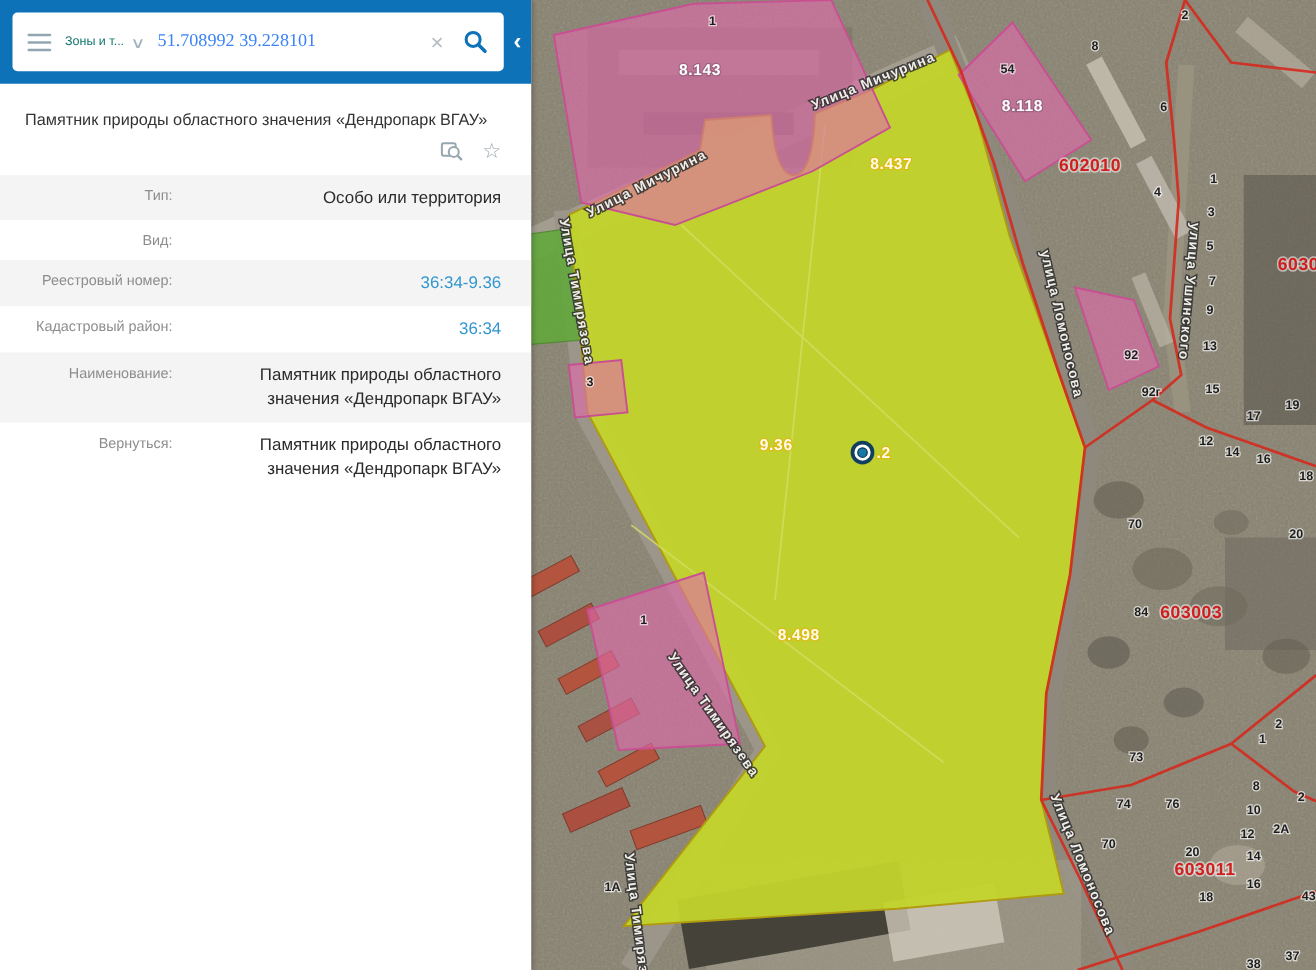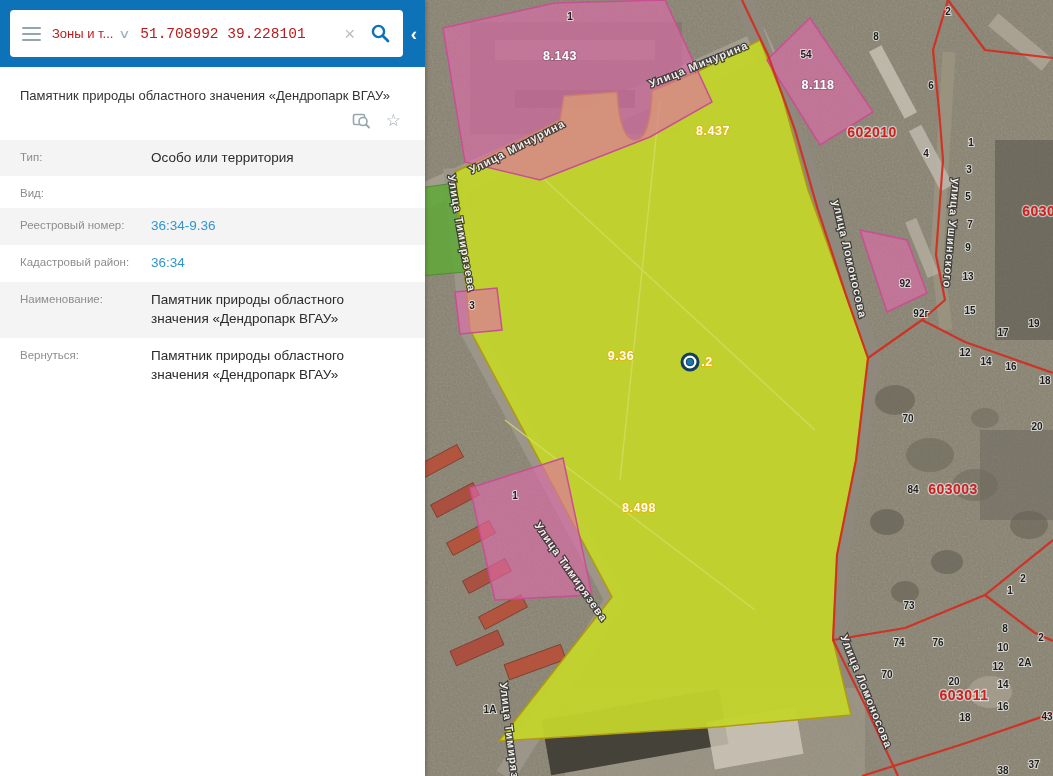--- a/index.html
+++ b/index.html
@@ -5,35 +5,35 @@
   html,body{margin:0;padding:0;background:#ddd;}
   .app{position:relative;width:1053px;height:776px;overflow:hidden;display:flex;
        font-family:"Liberation Sans",sans-serif;background:#8d887c;}
   
   .sidebar{width:425px;height:776px;background:#fff;z-index:5;display:flex;flex-direction:column;box-shadow:1px 0 4px rgba(0,0,0,.25);}
   .search-header{height:67px;background:var(--header-blue,#0e72b8);display:flex;align-items:center;padding:0 22px 0 10px;position:relative;flex-shrink:0;}
   .search-box{flex:1;height:47px;background:#fff;border-radius:4px;display:flex;align-items:center;padding:0 10px;gap:9px;}
   .hamburger{width:19px;display:flex;flex-direction:column;gap:4px;cursor:pointer;padding:4px 2px;}
   .hamburger span{display:block;height:2px;background:#92a6b2;border-radius:1px;}
   .category{display:flex;align-items:center;gap:7px;cursor:pointer;white-space:nowrap;}
-  .category-label{font-size:13px;color:#b91c1c;}
+  .category-label{font-size:10px;color:#0f766e;}
   .chevron-down{color:#9fb3bf;font-size:12px;transform:scaleX(1.4);}
-  .search-input{flex:1;border:none;outline:none;font-size:14.5px;color:#b91c1c;font-family:Liberation Mono, monospace;min-width:40px;background:transparent;}
+  .search-input{flex:1;border:none;outline:none;font-size:14.5px;color:#3b82f6;font-family:Liberation Serif, serif;min-width:40px;background:transparent;}
   .clear-btn{color:#b4bcc2;font-size:18px;cursor:pointer;line-height:1;padding:2px 4px;}
   .search-btn{cursor:pointer;display:flex;align-items:center;padding:2px;}
   .collapse-btn{position:absolute;right:1px;top:0;height:100%;width:20px;display:flex;align-items:center;justify-content:center;color:#fff;font-size:19px;font-weight:bold;cursor:pointer;}
   .panel-body{padding-top:12px;overflow:hidden;}
   .back-link{color:var(--link-blue,#2f96d0);font-size:13px;padding:6px 20px 12px;cursor:pointer;}
   .page-title{font-size:14.5px;font-weight:bold;color:#1b1b1b;padding:8px 20px 2px;line-height:1.3;}
   .subtitle{font-size:13px;color:#333;padding:8px 20px 0;line-height:1.35;}
   .icon-row{display:flex;justify-content:flex-end;align-items:center;gap:15px;padding:6px 24px 8px;}
   .panel-icon{color:#97a6ae;cursor:pointer;display:flex;align-items:center;}
   .star-icon{font-size:17px;line-height:1;}
   .info-rows{margin-top:2px;}
-  .info-row{display:flex;align-items:flex-start;padding:9px 0;}
+  .info-row{display:flex;align-items:flex-start;padding:9px 0;text-align:right;}
   .info-row.alt{background:#f4f4f4;}
   .info-label{width:118px;flex-shrink:0;padding-left:20px;padding-top:2px;font-size:11.5px;color:#8d8d8d;}
   .info-value{width:250px;padding-left:13px;font-size:13.5px;color:#2b2b2b;line-height:1.4;}
   .info-value.link{color:var(--link-blue,#2f96d0);cursor:pointer;}
   
   .map{position:relative;width:628px;height:776px;}
   .map svg{display:block;}
   #street-labels text{font:bold 11px "Liberation Sans",sans-serif;fill:#f0eee8;stroke:rgba(45,45,45,.85);stroke-width:2.4px;paint-order:stroke;letter-spacing:1.1px;text-anchor:middle;}
   #building-labels text{font:bold 10px "Liberation Sans",sans-serif;fill:#1d1d1d;stroke:rgba(255,255,255,.65);stroke-width:2px;paint-order:stroke;text-anchor:middle;}
   #quarter-labels text{font:bold 14px "Liberation Sans",sans-serif;fill:var(--cadastral-red,#cf1f1f);stroke:rgba(255,255,255,.55);stroke-width:2.5px;paint-order:stroke;text-anchor:middle;letter-spacing:.5px;}

